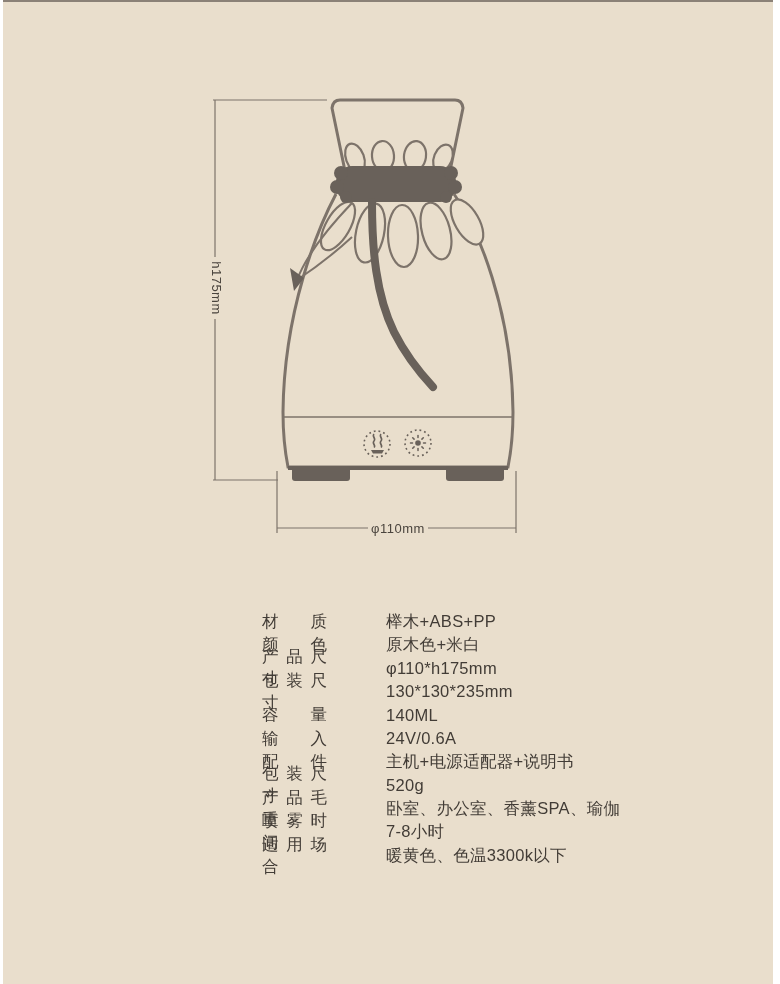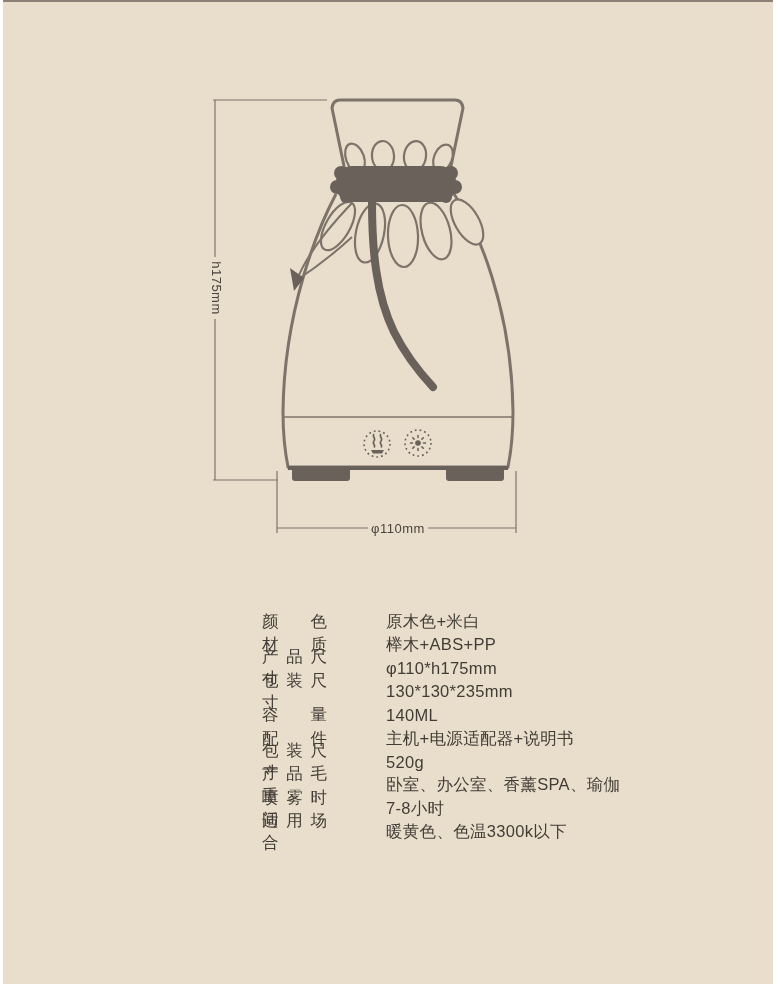--- a/index.html
+++ b/index.html
@@ -98,38 +98,42 @@
       <line x1="277" y1="471" x2="277" y2="533"></line>
       <line x1="516" y1="471" x2="516" y2="533"></line>
       <line x1="277" y1="528" x2="368" y2="528"></line>
       <line x1="428" y1="528" x2="516" y2="528"></line>
     </g>
     <text class="dim-text" x="398" y="533" text-anchor="middle">φ110mm</text>
   </svg>
 
   <div class="spec-table">
     <div class="spec-row">
+      <span class="spec-label">材质</span>
+      <span class="spec-value">榉木+ABS+PP</span>
+    </div>
+    <div class="spec-row">
       <span class="spec-label">颜色</span>
       <span class="spec-value">原木色+米白</span>
-    </div>
-    <div class="spec-row">
-      <span class="spec-label">材质</span>
-      <span class="spec-value">榉木+ABS+PP</span>
     </div>
     <div class="spec-row">
       <span class="spec-label">产品尺寸</span>
       <span class="spec-value">φ110*h175mm</span>
     </div>
     <div class="spec-row">
       <span class="spec-label">包装尺寸</span>
       <span class="spec-value">130*130*235mm</span>
     </div>
     <div class="spec-row">
       <span class="spec-label">容量</span>
       <span class="spec-value">140ML</span>
+    </div>
+    <div class="spec-row">
+      <span class="spec-label">输入</span>
+      <span class="spec-value">24V/0.6A</span>
     </div>
     <div class="spec-row">
       <span class="spec-label">配件</span>
       <span class="spec-value">主机+电源适配器+说明书</span>
     </div>
     <div class="spec-row">
       <span class="spec-label">包装尺寸</span>
       <span class="spec-value">520g</span>
     </div>
     <div class="spec-row">

